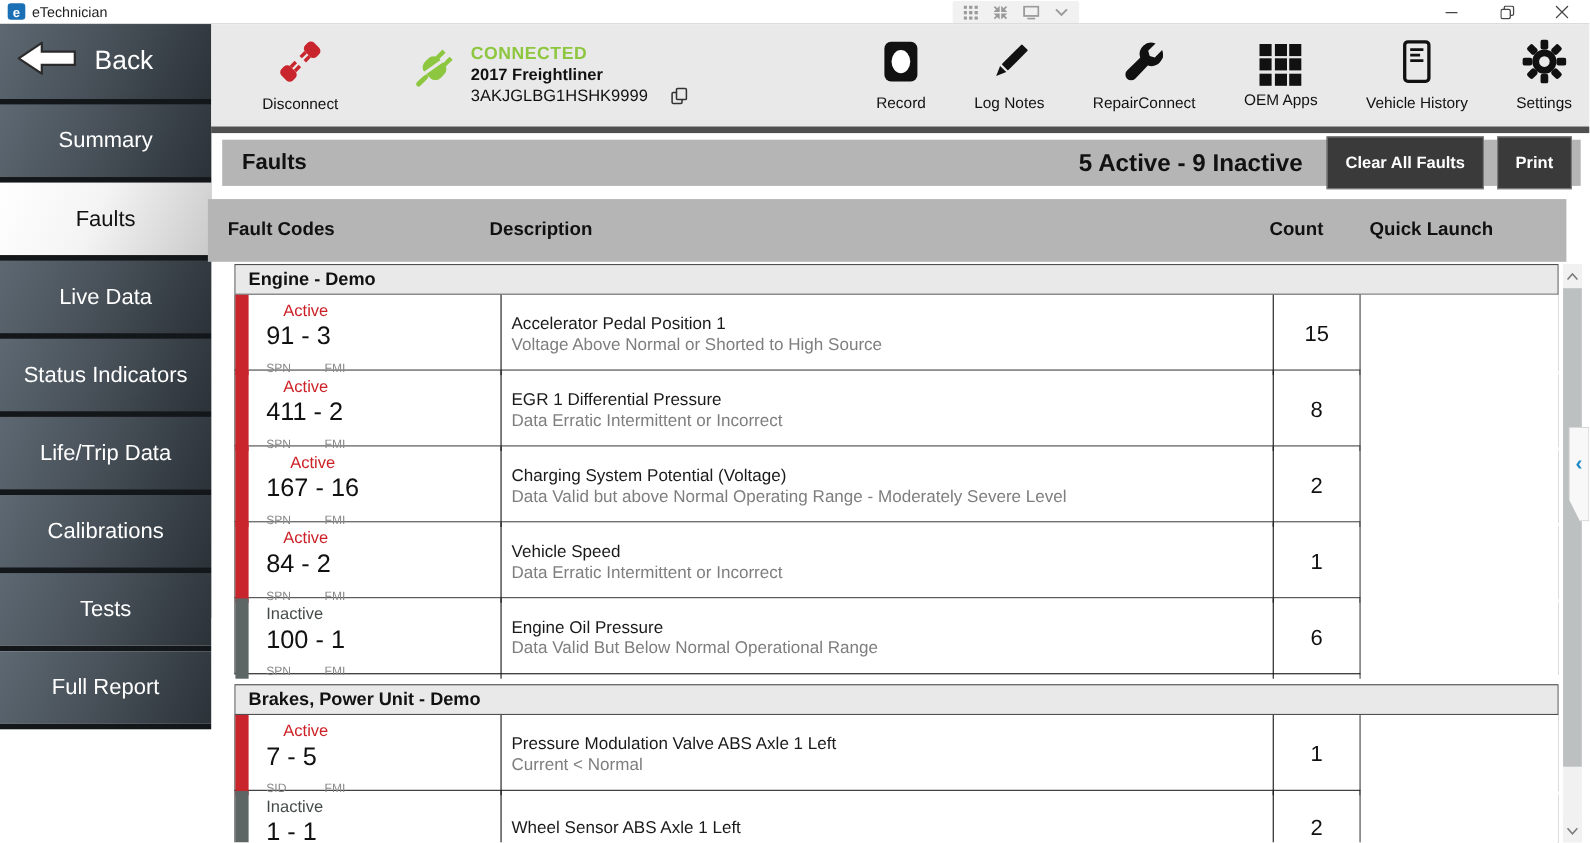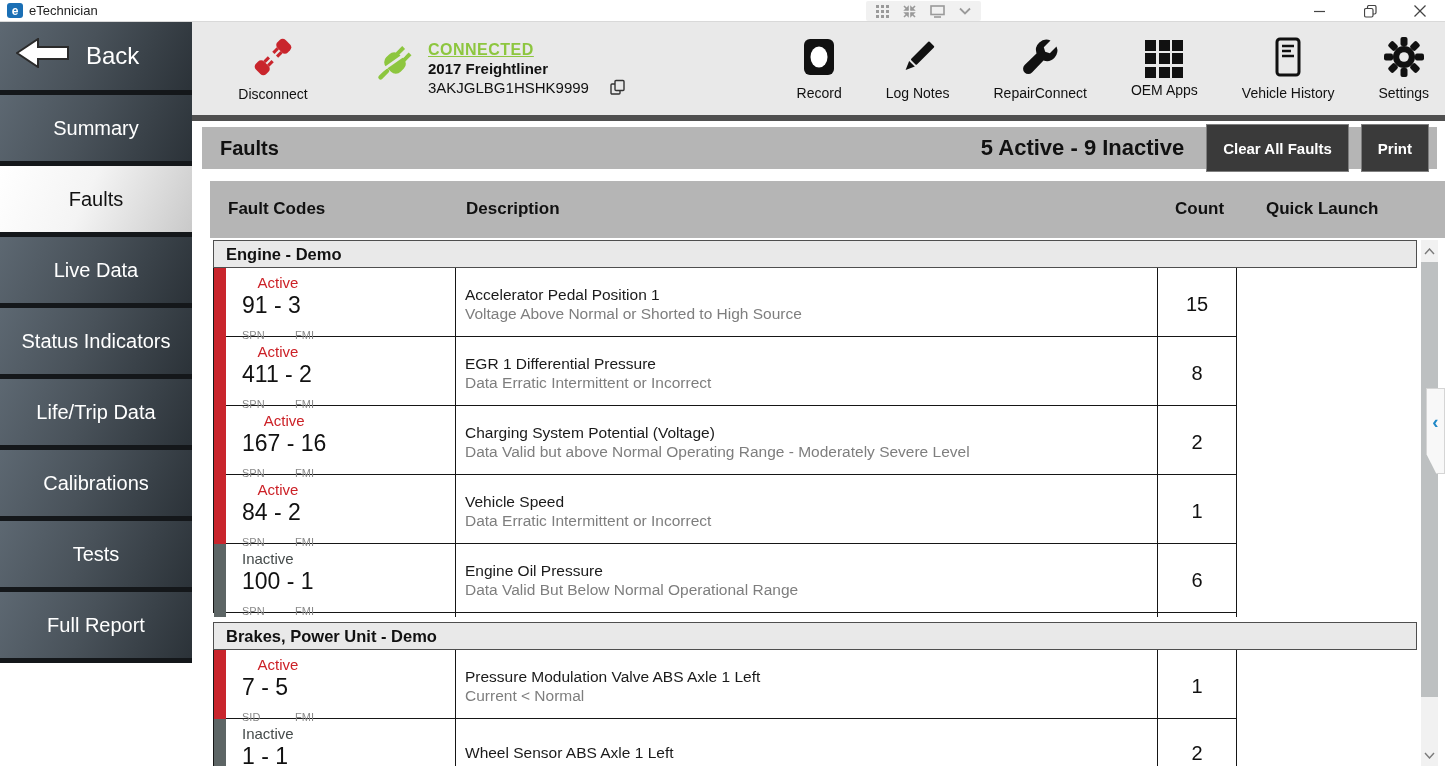--- a/index.html
+++ b/index.html
@@ -25,36 +25,36 @@
   .side-item.selected { background:linear-gradient(115deg,#ffffff 0%,#f4f4f4 45%,#c9c9c9 100%); color:#111; }
 
   
   .toolbar { position:absolute; left:192px; top:22px; width:1253px; height:93px; background:#e9e9e9; display:flex; align-items:center; }
   .toolbar-divider { position:absolute; left:192px; top:115px; width:1253px; height:6px; background:#4f4f4f; }
   .tool-item { display:flex; flex-direction:column; align-items:center; justify-content:center; gap:4px; cursor:pointer; }
   .tool-item .lbl { font-size:14px; color:#111; white-space:nowrap; }
   .disconnect { margin-left:38px; width:86px; }
   .conn-group { display:flex; align-items:center; gap:12px; margin-left:50px; cursor:default; }
   .conn-text { display:flex; flex-direction:column; line-height:1.25; }
-  .conn-status { font-size:16px; font-weight:bold; color:#8dc63f; letter-spacing:0.5px;text-decoration:underline; }
+  .conn-status { font-size:16px; font-weight:bold; color:#8dc63f; letter-spacing:0.5px; }
   .conn-vehicle { font-size:15px; font-weight:bold; color:#111; }
   .conn-vin-line { display:flex; align-items:center; gap:20px;justify-content:flex-end; }
   .conn-vin { font-size:15px; color:#111; }
   .copy-btn { cursor:pointer; display:flex; }
   .tool-actions { margin-left:auto; display:flex; align-items:center; gap:44px; padding-right:16px; }
 
   
   .faults-bar { position:absolute; left:202px; top:127px; width:1235px; height:42px; background:#b5b5b5; display:flex; align-items:center; }
   .faults-title { font-size:20px; font-weight:bold; color:#111; padding-left:18px; }
   .faults-right { margin-left:auto; display:flex; align-items:center; gap:12px; padding-right:8px; }
   .faults-summary { font-size:22px; font-weight:bold; color:#111; margin-right:10px; }
   .dark-btn { background:#3a3a3a; color:#fff; font-size:15px; font-weight:bold; border:1px solid #7f7f7f; padding:0 16px; height:48px; display:flex; align-items:center; cursor:pointer; }
 
   
-  .table-header { position:absolute; left:210px; top:181px; width:1235px; height:57px; background:#b5b5b5; }
+  .table-header { position:absolute; left:189px; top:181px; width:1235px; height:57px; background:#b5b5b5; }
   .table-header span { position:absolute; top:18px; font-size:17px; font-weight:bold; color:#111; white-space:nowrap; }
   .col-fault  { left:18px; }
   .col-desc   { left:256px; }
   .col-count  { left:965px; }
   .col-quick  { left:1056px; }
 
   
   .table-body { position:absolute; left:213px; top:240px; width:1204px; height:526px; overflow:hidden; }
   .section-header { height:28px; background:#e9e9e9; border:1px solid #4f4f4f; display:flex; align-items:center; padding-left:12px; font-size:16.5px; font-weight:bold; color:#111; }
   .section-gap { margin-top:9px; }

